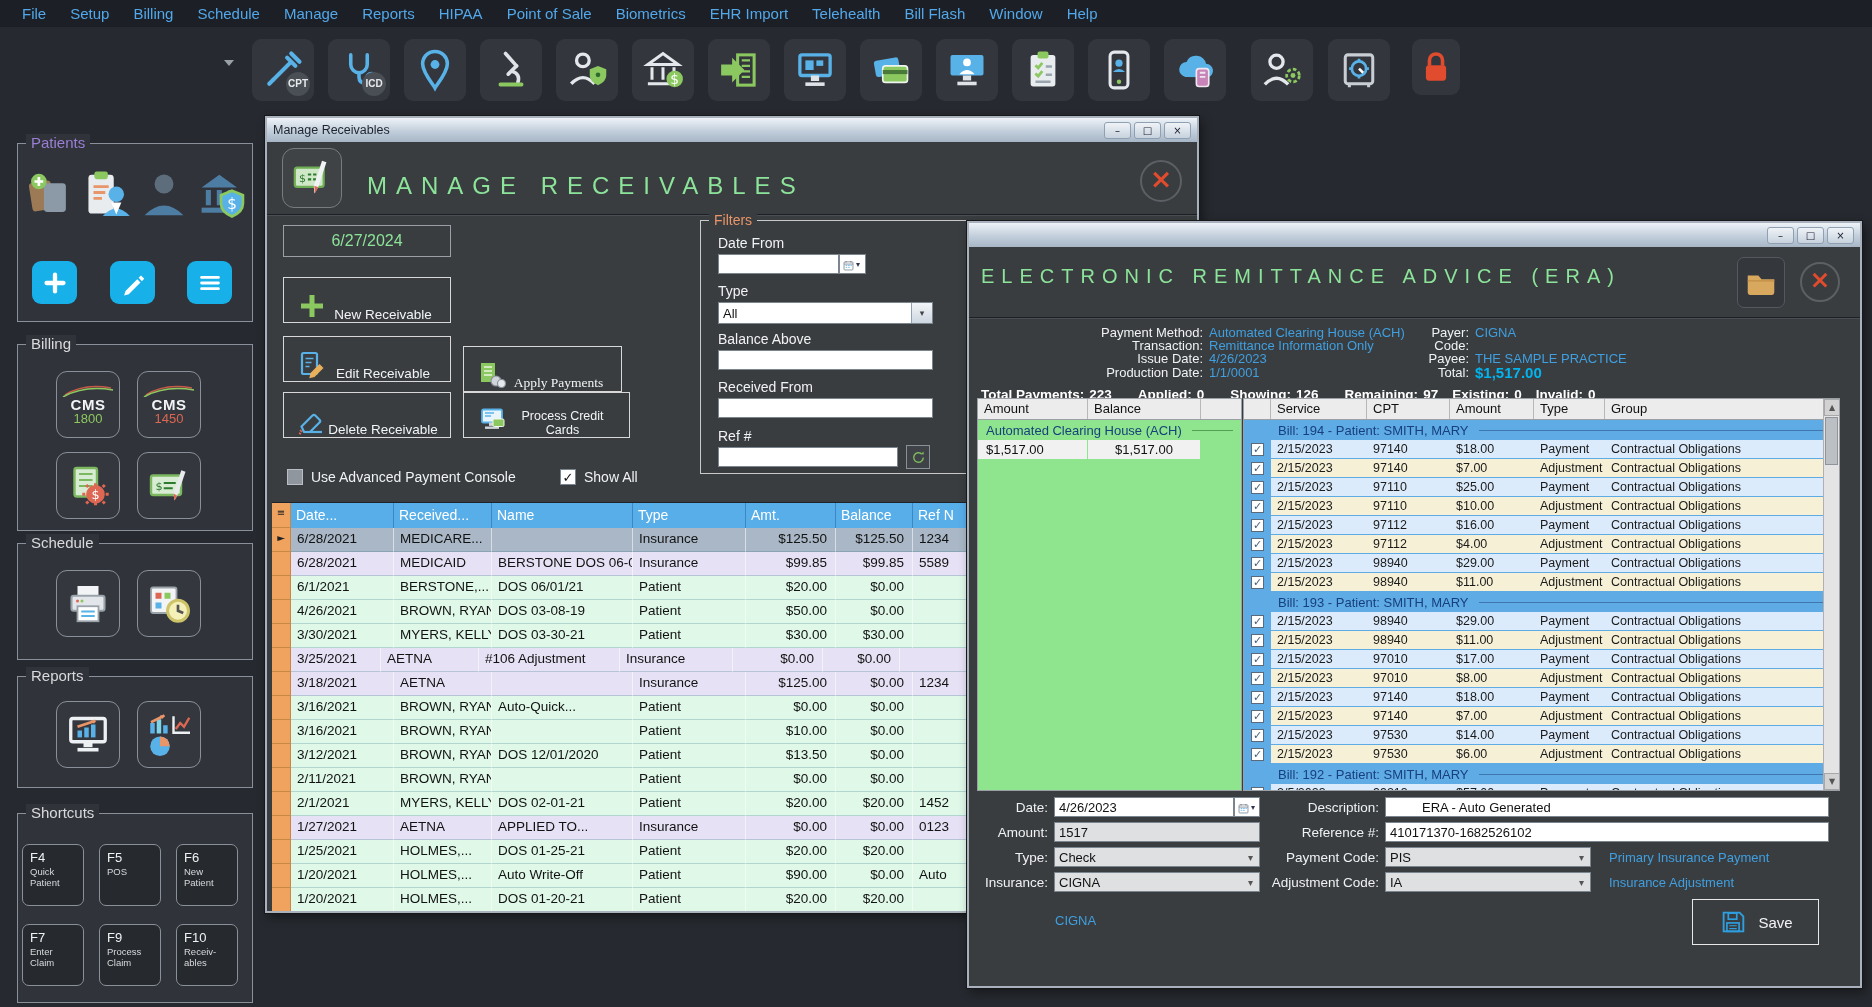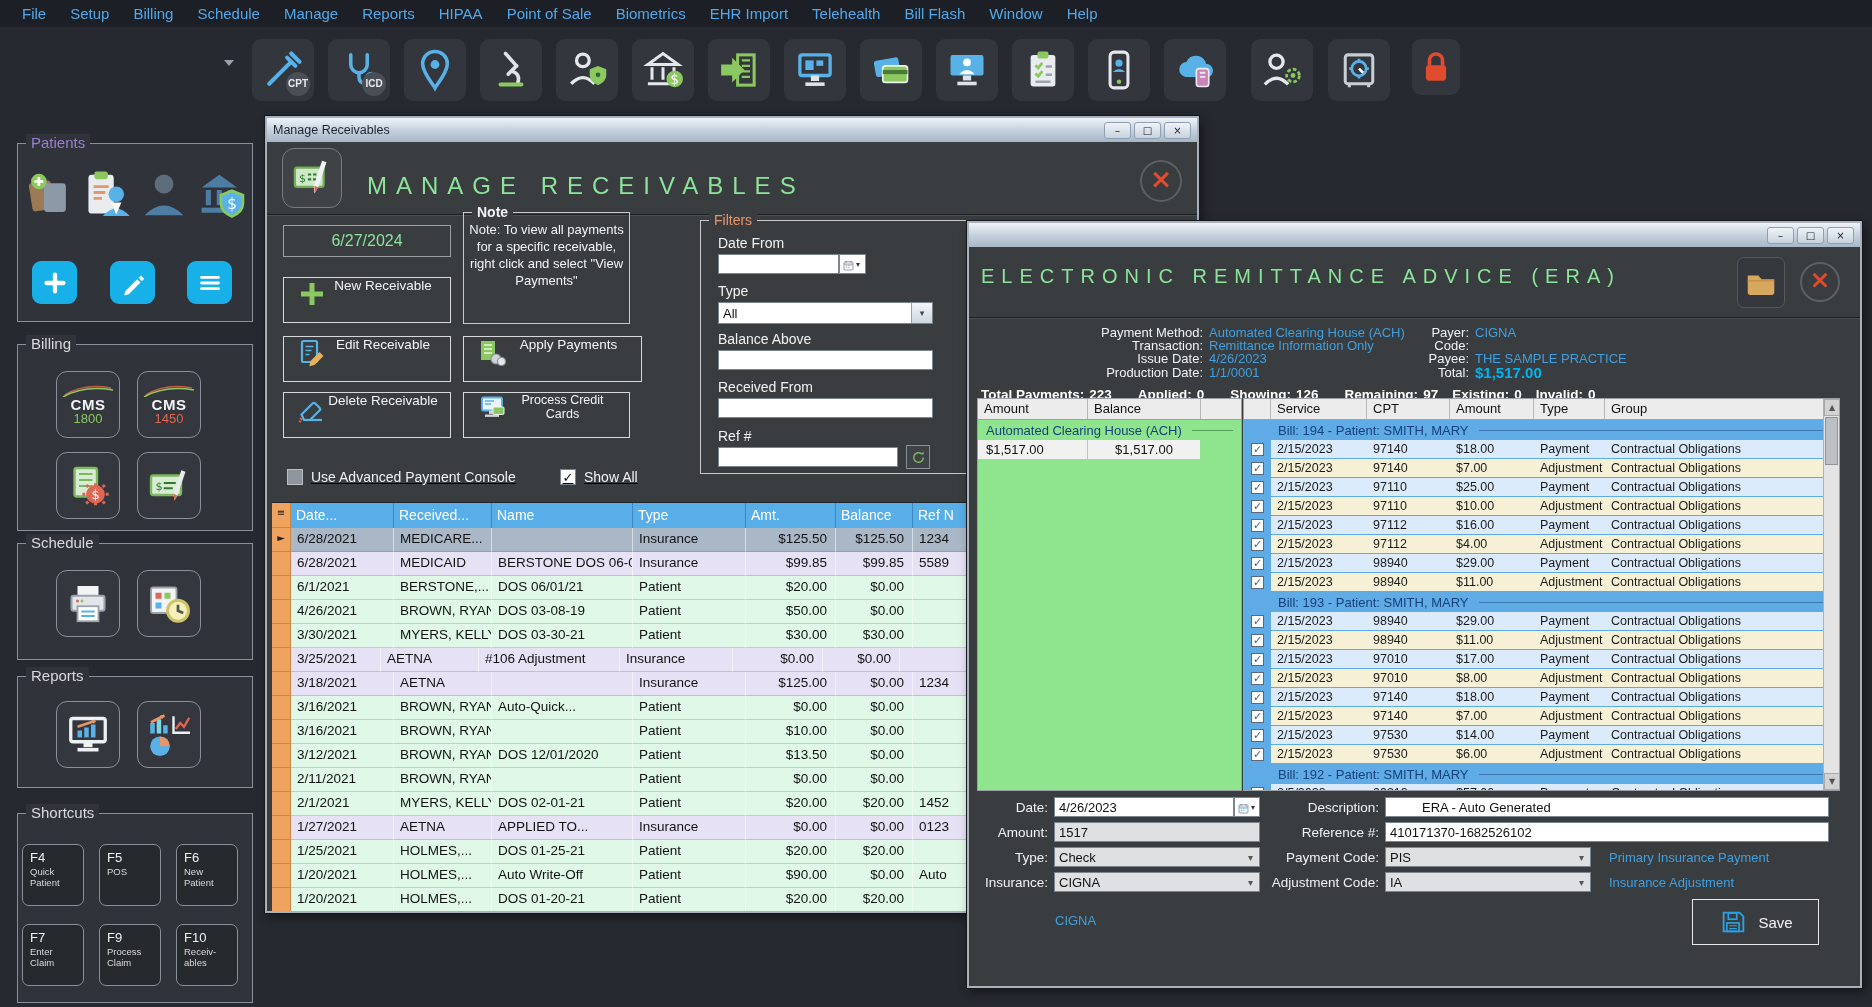--- a/index.html
+++ b/index.html
@@ -40,29 +40,29 @@
   .titlebar{height:24px;background:linear-gradient(#eef3f8,#c2cedb 55%,#a7b6c6);display:flex;align-items:center;padding:0 6px;box-sizing:border-box;}
   .tb-title{font-size:12.5px;color:#1d2430;flex:1;}
   .tb-buttons{display:flex;gap:3px;}
   .winbtn{width:27px;height:17px;background:linear-gradient(#eff3f7,#c7d2dd);border:1px solid #8fa0b2;border-radius:3px;font-size:10px;line-height:15px;text-align:center;color:#223;box-sizing:border-box;cursor:pointer;}
   .winbody{position:relative;width:100%;height:calc(100% - 24px);background:#3a3d3f;overflow:hidden;}
   .redx{position:absolute;border:2px solid #5c6064;border-radius:50%;color:#e14b2e;font-weight:bold;text-align:center;cursor:pointer;background:#3a3d3f;}
   .gtitle{color:#8ce39a;white-space:nowrap;}
   .gbox{position:absolute;border:1px solid #c9c9c9;box-sizing:border-box;}
   .gbox-label{position:absolute;top:-9px;left:8px;background:#3a3d3f;padding:0 5px;font-size:14px;font-weight:bold;color:#f2f4f6;}
   .gbox-label.orange{color:#e8956a;font-weight:normal;}
-  .mrbtn{position:absolute;background:#3a3d3f;border:1px solid #d8d8d8;display:flex;align-items:flex-start;padding:0 12px;box-sizing:border-box;cursor:pointer;}
+  .mrbtn{position:absolute;background:#3a3d3f;border:1px solid #d8d8d8;display:flex;align-items:flex-end;padding:0 12px;box-sizing:border-box;cursor:pointer;}
   .mrbtn .bicon{width:32px;height:32px;display:inline-block;flex:none;}
   .mrbtn .blabel{flex:1;text-align:center;color:#f2f4f6;font-size:13.5px;}
   .flabel{position:absolute;color:#f0f2f4;font-size:14px;}
   .tb-input{position:absolute;background:#fff;border:1px solid #7a8590;box-sizing:border-box;font-size:13px;color:#111;padding:0 4px;font-family:"Liberation Sans",sans-serif;}
   .ddbox{position:absolute;background:#fff;border:1px solid #7a8590;box-sizing:border-box;display:flex;align-items:center;cursor:pointer;}
   .ddbox .ddtext{flex:1;font-size:13px;color:#111;padding-left:4px;}
   .ddbtn{width:20px;height:100%;background:linear-gradient(#f2f5f8,#cdd6e0);border-left:1px solid #8fa0b2;display:flex;align-items:center;justify-content:center;color:#444;font-size:9px;}
-  .cb{position:absolute;display:flex;align-items:center;gap:8px;cursor:pointer;text-decoration:underline;}
+  .cb{position:absolute;display:flex;align-items:center;gap:8px;cursor:pointer;}
   .cb .box{width:16px;height:16px;box-sizing:border-box;text-align:center;line-height:15px;font-size:13px;}
   .cb .lbl{color:#f0f2f4;font-size:14px;}
   
   .rtable{position:absolute;overflow:hidden;background:#3a3d3f;border-top:1px solid #20232a;}
   .rhead{display:flex;height:25px;background:#58aee8;}
   .rhead .hc{box-sizing:border-box;border-right:1px solid #3d88c2;color:#fff;font-size:14px;padding:4px 0 0 5px;overflow:hidden;white-space:nowrap;}
   .rrow{display:flex;height:24px;}
   .rrow .rc{box-sizing:border-box;border-right:1px solid rgba(255,255,255,.55);border-bottom:1px solid rgba(40,110,130,.25);font-size:13.5px;color:#121212;padding:3px 0 0 6px;overflow:hidden;white-space:nowrap;}
   .rrow .num{text-align:right;padding-right:8px;padding-left:0;}
   .rrow.sel .rc{background:#a9b7c6;}
@@ -313,24 +313,20 @@
               <path d="M20.5 22.8 L26.5 4.5 l-3.2 -1.1 -6 18.3 0.4 5.6 Z" fill="#f0f2f4"></path>
               <path d="M17.7 21.7 l0.4 5.6 2.4 -4.5 Z" fill="#dd6752"></path>
             </svg></span>
       </div>
       <div class="gtitle abs" style="left:100px;top:30px;font-size:24px;letter-spacing:9px;">MANAGE RECEIVABLES</div>
       <div class="redx glyph" style="left:873px;top:18px;width:38px;height:38px;font-size:27px;line-height:34px;">×</div>
       <div class="abs" style="left:0;top:72px;width:100%;height:0;border-top:1px solid #1d2024;border-bottom:1px solid #4b4e52;"></div>
 
       <div class="abs" style="left:16px;top:83px;width:168px;height:32px;border:1px solid #9aa0a6;color:#8ce39a;font-size:16px;text-align:center;line-height:30px;box-sizing:border-box;">6/27/2024</div>
 
-      <div class="gbox" style="left:196px;top:70px;width:167px;height:112px;">
-        <span class="gbox-label">Note</span>
-        <div style="padding:8px 5px 0 5px;color:#f2f4f6;font-size:13px;line-height:17px;text-align:center;">Note: To view all payments for a specific receivable, right click and select "View Payments"</div>
-      </div>
 
       <div class="mrbtn" style="left:16px;top:135px;width:168px;height:46px;">
         <span class="bicon"><svg viewBox="0 0 32 32" width="100%" height="100%">
               <path d="M16 5 v22 M5 16 h22" stroke="#8cc860" stroke-width="5"></path>
             </svg></span>
         <span class="blabel">New Receivable</span>
       </div>
       <div class="mrbtn" style="left:16px;top:250px;width:168px;height:46px;">
         <span class="bicon"><svg viewBox="0 0 32 32" width="100%" height="100%">
               <path d="M5.5 21.5 L16.5 10.5 a2 2 0 0 1 2.8 0 l4.2 4.2 a2 2 0 0 1 0 2.8 L14 27 H8 Z" fill="none" stroke="#58b2e8" stroke-width="2.2"></path>
@@ -340,21 +336,21 @@
         <span class="blabel">Delete Receivable</span>
       </div>
       <div class="mrbtn" style="left:16px;top:194px;width:168px;height:46px;">
         <span class="bicon"><svg viewBox="0 0 32 32" width="100%" height="100%">
               <rect x="6" y="4" width="15" height="21" rx="1.6" fill="none" stroke="#58b2e8" stroke-width="2.2"></rect>
               <path d="M9.5 9.5 h8 M9.5 13.5 h6 M9.5 17.5 h4" stroke="#58b2e8" stroke-width="1.7"></path>
               <path d="M14.5 24 l9 -9 4 4 -9 9 -5.2 1.2 Z" fill="#e8b05a"></path>
             </svg></span>
         <span class="blabel">Edit Receivable</span>
       </div>
-      <div class="mrbtn" style="left:196px;top:194px;width:179px;height:46px;">
+      <div class="mrbtn" style="left:196px;top:204px;width:159px;height:46px;font-family:Liberation Serif, serif;">
         <span class="bicon"><svg viewBox="0 0 32 32" width="100%" height="100%">
               <rect x="5" y="4" width="14" height="19" fill="#8cc860"></rect>
               <path d="M8 8 h8 M8 12 h8 M8 16 h8" stroke="#e8f5e0" stroke-width="1.5"></path>
               <circle cx="20" cy="22" r="5" fill="#cfd5da" stroke="#8a9098" stroke-width="1.2"></circle>
               <circle cx="25.5" cy="24.5" r="4" fill="#e4e9ee" stroke="#8a9098" stroke-width="1.2"></circle>
             </svg></span>
         <span class="blabel">Apply Payments</span>
       </div>
       <div class="mrbtn" style="left:196px;top:250px;width:167px;height:46px;">
         <span class="bicon"><svg viewBox="0 0 32 32" width="100%" height="100%">

